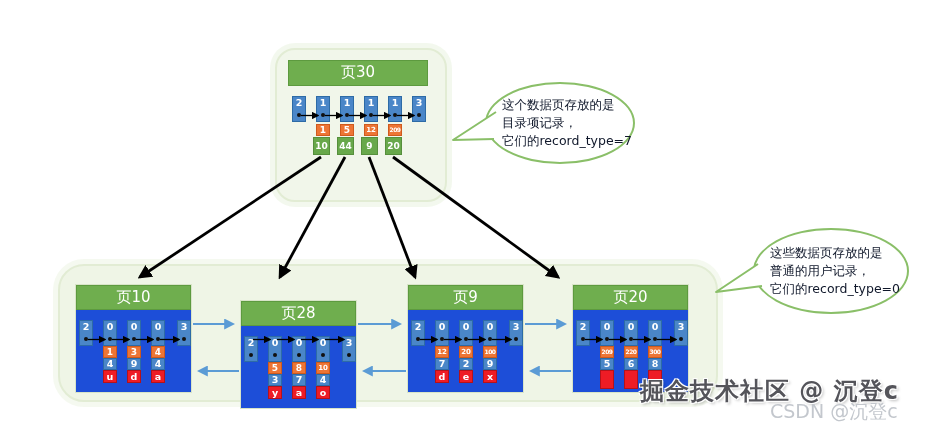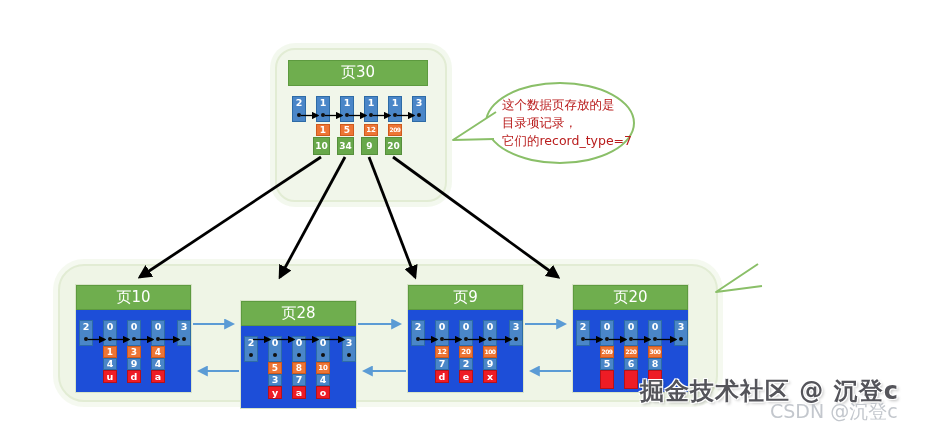--- a/index.html
+++ b/index.html
@@ -35,21 +35,21 @@
   .rootbox .kcell{top:74px;}
   .rootbox .gcell{top:87px;}
   
   .leafbox .bcell{top:35px;}
   .leafbox .kcell{top:61px;}
   .leafbox .vcell{top:73px;}
   .leafbox .rcell{top:85px;}
   
   .bubble{position:absolute;border:2px solid #8abf68;border-radius:50%;background:#fff;
           display:flex;align-items:center;box-sizing:border-box;z-index:3;}
-  .bubble .txt{padding-left:15px;font-size:12.5px;color:#b91c1c;line-height:1.42;white-space:nowrap;}
+  .bubble .txt{padding-left:15px;font-size:12.5px;color:#0f172a;line-height:1.42;white-space:nowrap;}
   .bubble1{left:485px;top:82px;width:150px;height:82px;}
   .bubble2{left:753px;top:228px;width:156px;height:86px;}
   
   .overlay{position:absolute;left:0;top:0;width:939px;height:425px;z-index:5;pointer-events:none;}
   
   .wm1{position:absolute;left:640px;top:375px;z-index:6;font-size:24px;font-weight:bold;color:#54545a;letter-spacing:1px;
        text-shadow:-1px -1px 0 #fff,1px -1px 0 #fff,-1px 1px 0 #fff,1px 1px 0 #fff,2px 2px 3px rgba(0,0,0,.25);}
   .wm2{position:absolute;left:770px;top:399px;z-index:6;font-size:19px;color:#c3c7cd;
        text-shadow:1px 1px 0 #fff;}
 </style>
@@ -85,21 +85,21 @@
         <div class="num">3</div>
         <div class="dot"></div>
       </div>
 
     <div class="kcell" style="left:39px">1</div>
     <div class="kcell" style="left:63px">5</div>
     <div class="kcell s2" style="left:87px">12</div>
     <div class="kcell s3" style="left:111px">209</div>
 
     <div class="gcell" style="left:36px">10</div>
-    <div class="gcell" style="left:60px">34</div>
+    <div class="gcell" style="left:60px">44</div>
     <div class="gcell" style="left:84px">9</div>
     <div class="gcell" style="left:108px">20</div>
   </div>
 
   <div class="leafcontainer"></div>
 
   <div class="leafbox" style="left:75px;top:284px">
     <div class="pghead leaf">页10</div>
     <div class="bcell" style="left:3px">
         <div class="num">2</div>
@@ -229,20 +229,27 @@
     <div class="rcell tall" style="left:27px"></div>
     <div class="rcell tall" style="left:51px"></div>
     <div class="rcell tall" style="left:75px"></div>
   </div>
 
   <div class="bubble bubble1">
     <div class="txt">
       <div>这个数据页存放的是</div>
       <div>目录项记录，</div>
       <div>它们的record_type=7</div>
+    </div>
+  </div>
+  <div class="bubble bubble2">
+    <div class="txt">
+      <div>这些数据页存放的是</div>
+      <div>普通的用户记录，</div>
+      <div>它们的record_type=0</div>
     </div>
   </div>
 
   <svg class="overlay" viewBox="0 0 939 425">
     <defs>
       <marker id="ah-s" markerWidth="6" markerHeight="6" refX="5" refY="3" orient="auto">
           <path d="M0,0 L6,3 L0,6 z" fill="#000"></path>
         </marker>
       <marker id="ah-b" markerWidth="5" markerHeight="5" refX="4" refY="2.5" orient="auto">
           <path d="M0,0 L5,2.5 L0,5 z" fill="#000"></path>

